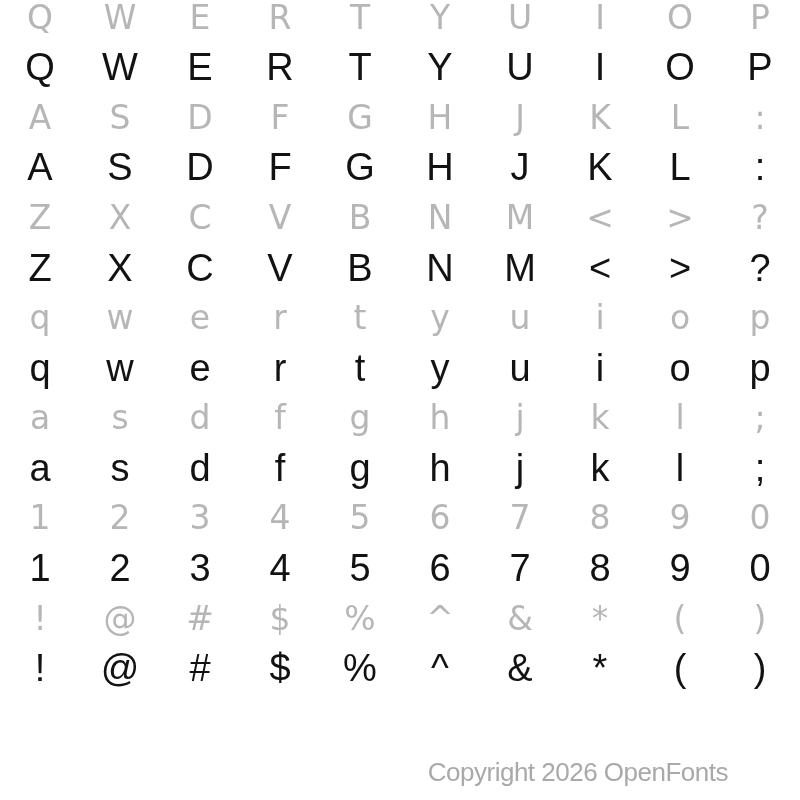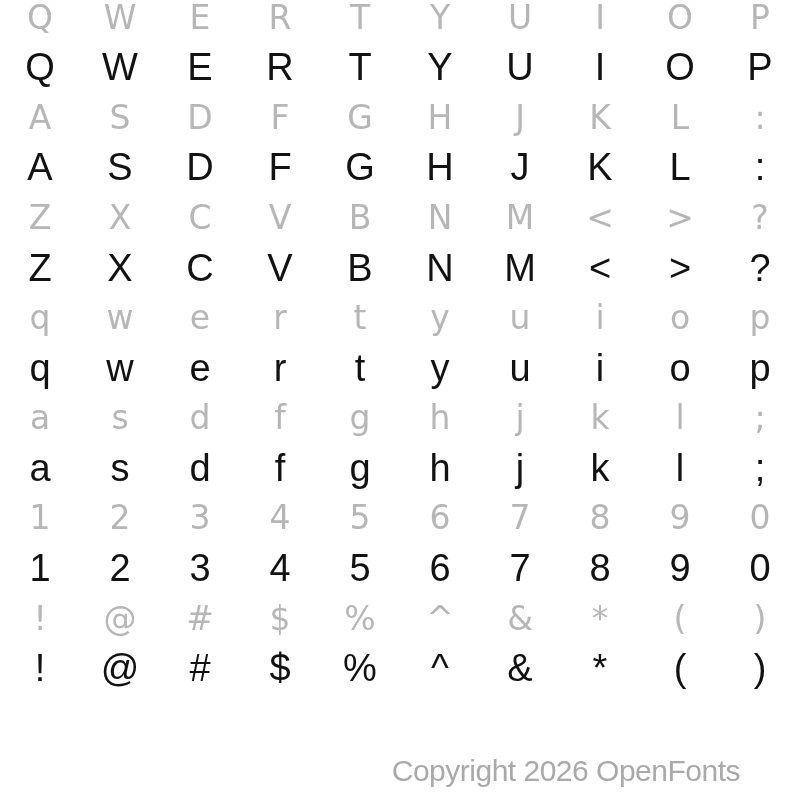--- a/index.html
+++ b/index.html
@@ -38,24 +38,24 @@
     color: var(--gray-glyph, #b6b6b6);
   }
   .glyph-row.black .glyph-cell {
     font-family: "Liberation Sans", sans-serif;
     font-size: 38px;
     font-weight: 400;
     color: var(--black-glyph, #121212);
   }
   .copyright {
     position: absolute;
-    right: 60px;
+    right: 72px;
     bottom: 12px;
     font-family: "Liberation Sans", sans-serif;
-    font-size: 30px;
+    font-size: 26px;
     letter-spacing: -0.5px;
     color: var(--copyright, #a9a9a9);
   }
 </style>
 </head>
 <body>
 
 <div class="stage" style="--bg: #ffffff; --gray-glyph: #b6b6b6; --black-glyph: #121212; --copyright: #a9a9a9;">
   <div class="glyph-grid" id="glyph-grid">
       <div class="glyph-row gray">

